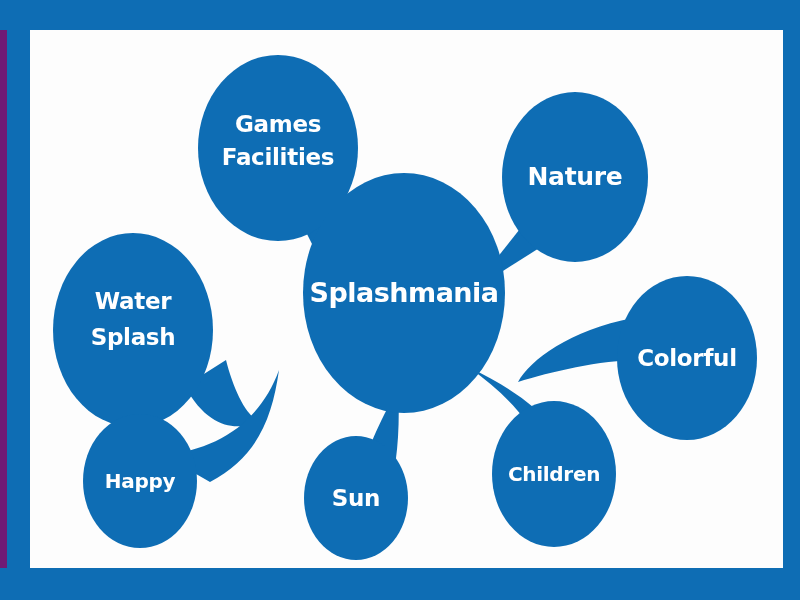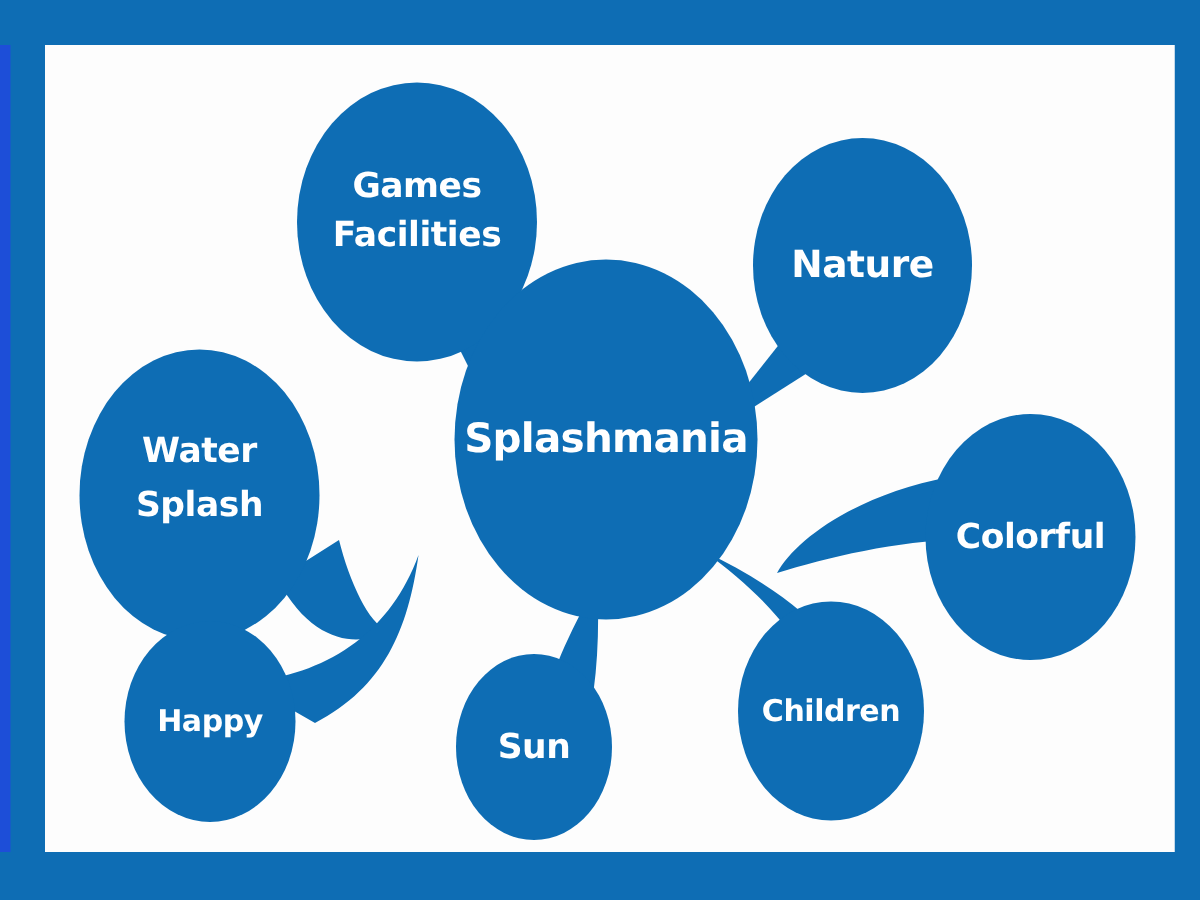--- a/index.html
+++ b/index.html
@@ -12,21 +12,21 @@
     height: 600px;
     overflow: hidden;
     background: #ffffff;
     font-family: "DejaVu Sans", sans-serif;
   }
 
   #poster {
     position: relative;
     width: 680px;
     height: 600px;
-    background: #1d4ed8;
+    background: #701a75;
   }
 
   
   .frame-edge {
     position: absolute;
     background: #0e6db4;
   }
   .frame-top    { left: 0;   top: 0;    width: 800px; height: 30px; }
   .frame-left   { left: 7px; top: 30px; width: 23px;  height: 540px; }
   .frame-right  { left: 783px; top: 30px; width: 17px; height: 540px; }

